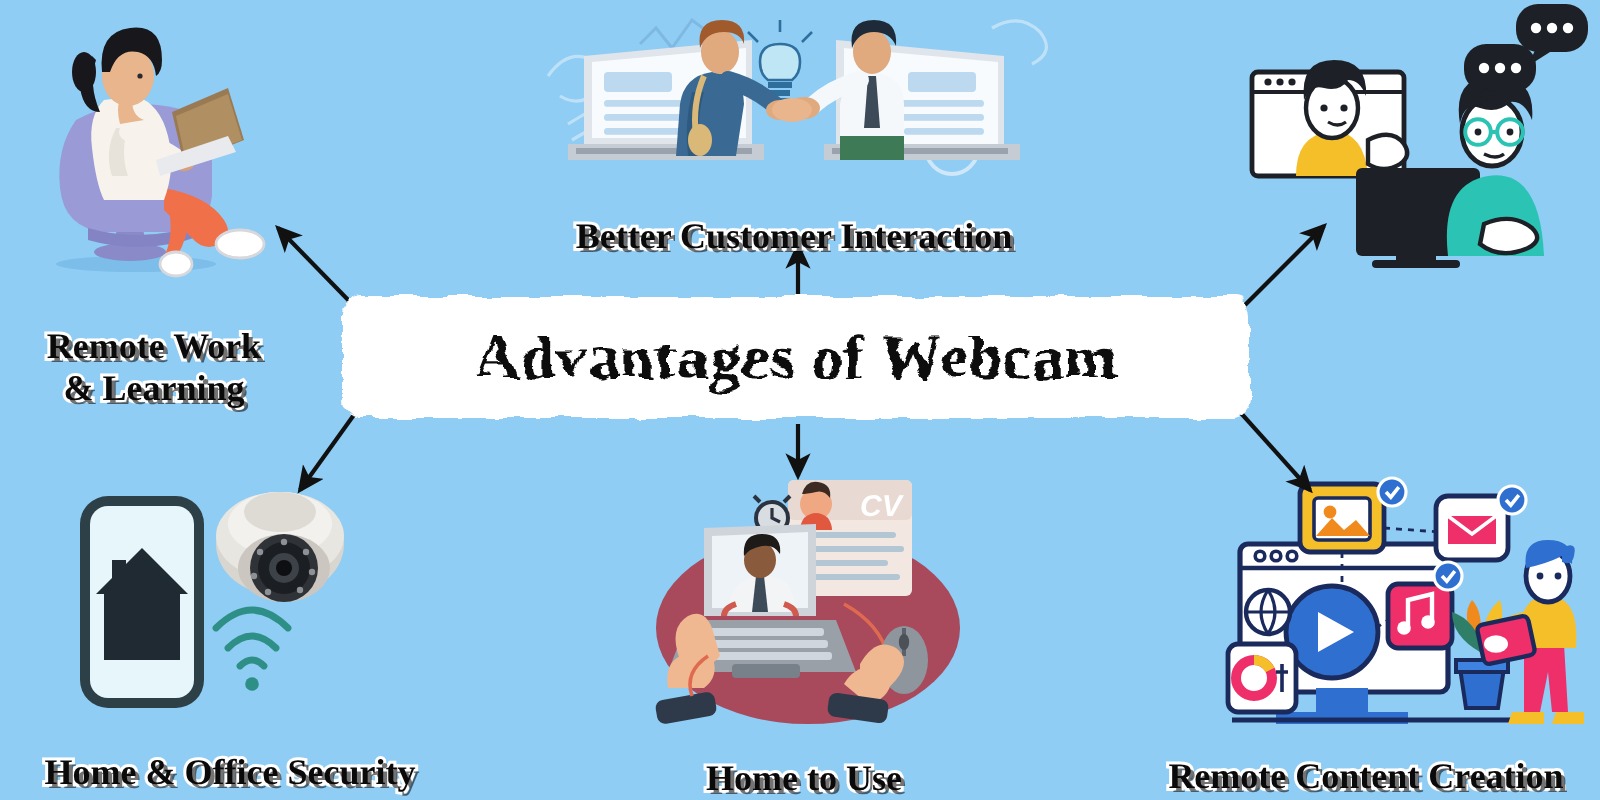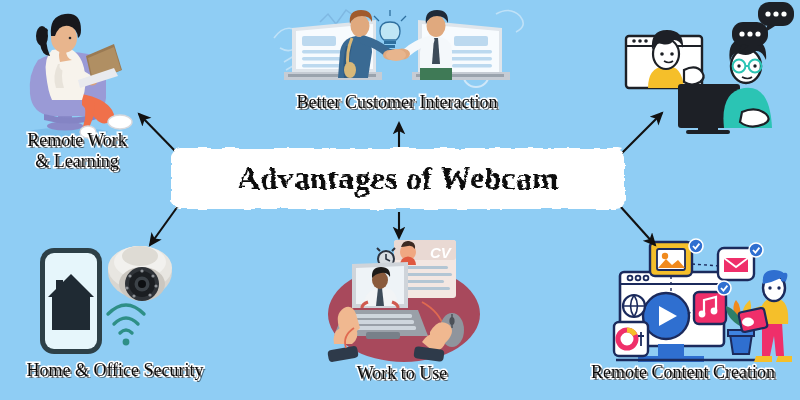--- a/index.html
+++ b/index.html
@@ -24,31 +24,32 @@
   #title-text{
     font-family:"Liberation Serif", serif;
     font-weight:bold;font-size:31px;color:#080808;
     letter-spacing:.5px;white-space:nowrap;
   }
 
   
   .label{
     position:absolute;z-index:8;
     font-family:"Liberation Serif", serif;
-    font-weight:normal;color:#0a0a0a;
+    font-weight:bold;color:#0a0a0a;
     text-align:center;line-height:1.14;
     white-space:pre-line;
     -webkit-text-stroke:3px #ffffff;
     paint-order:stroke fill;
     text-shadow:
       2px 2px 0 rgba(0,0,0,.55);
+    margin-top: 16px;
   }
   .label span{position:relative;}
 
-  #label-remote{left:2px;top:130px;width:150px;font-size:18px;text-align:center;}
+  #label-remote{left:2px;top:147px;width:150px;font-size:18px;text-align:center;}
   #label-interaction{left:252px;top:92px;width:290px;font-size:18px;}
   #label-realtime{left:650px;top:143px;width:150px;font-size:18px;}
   #label-security{left:0px;top:360px;width:230px;font-size:18px;}
   #label-easy{left:322px;top:363px;width:160px;font-size:18px;}
   #label-boosts{left:566px;top:362px;width:234px;font-size:18px;}
 
   
   #arrows{position:absolute;left:0;top:0;width:800px;height:400px;z-index:7;}
 
   
@@ -413,16 +414,16 @@
   </div>
 
   <div id="title-box">
     <div id="title-text">Advantages of Webcam</div>
   </div>
 
   <div class="label" id="label-remote"><span>Remote Work
 &amp; Learning</span></div>
   <div class="label" id="label-interaction"><span>Better Customer Interaction</span></div>
   <div class="label" id="label-security"><span>Home &amp; Office Security</span></div>
-  <div class="label" id="label-easy"><span>Work to Use</span></div>
+  <div class="label" id="label-easy"><span>Home to Use</span></div>
   <div class="label" id="label-boosts"><span>Remote Content Creation</span></div>
 
 </div>
 
 </body></html>

